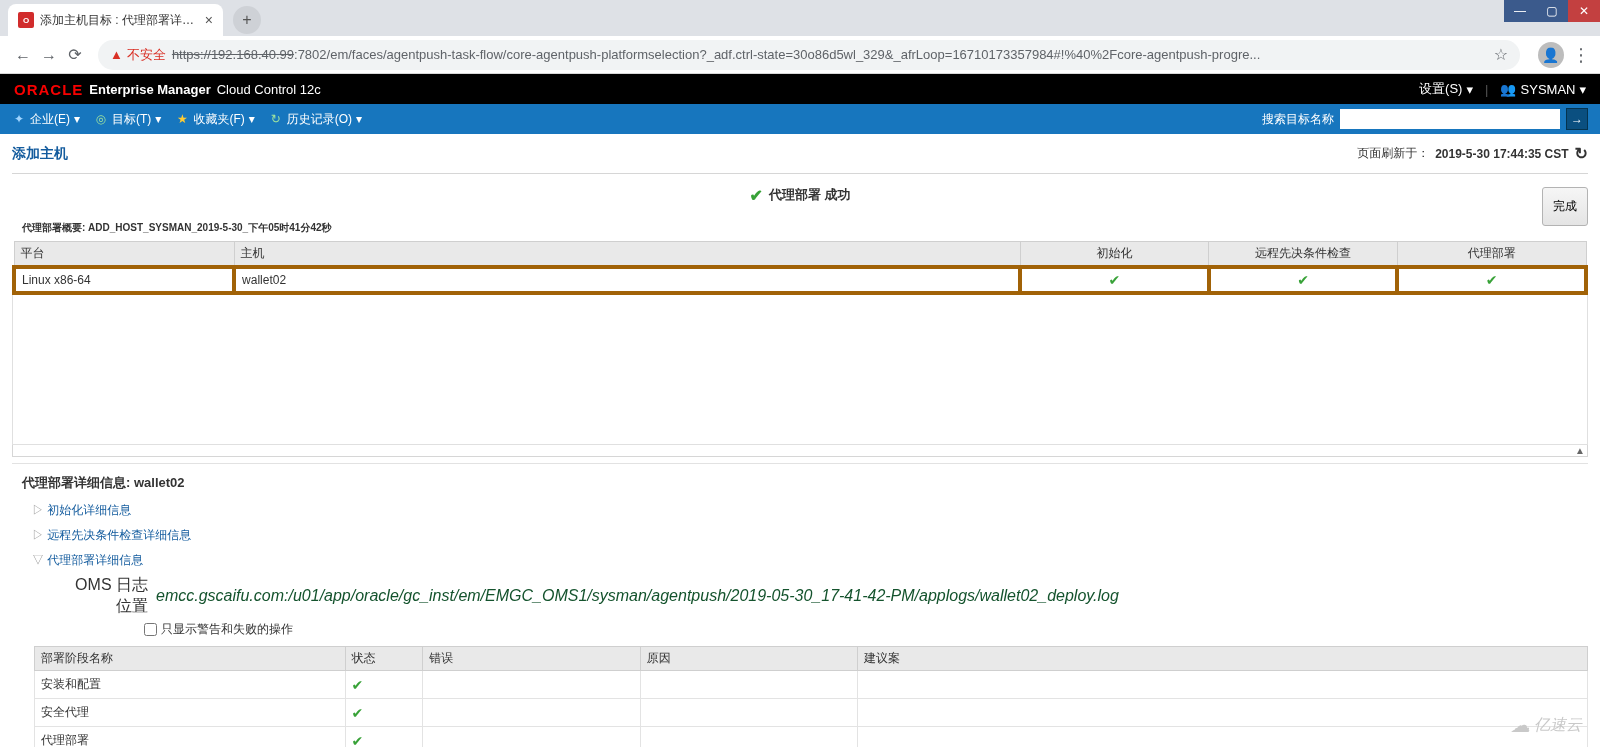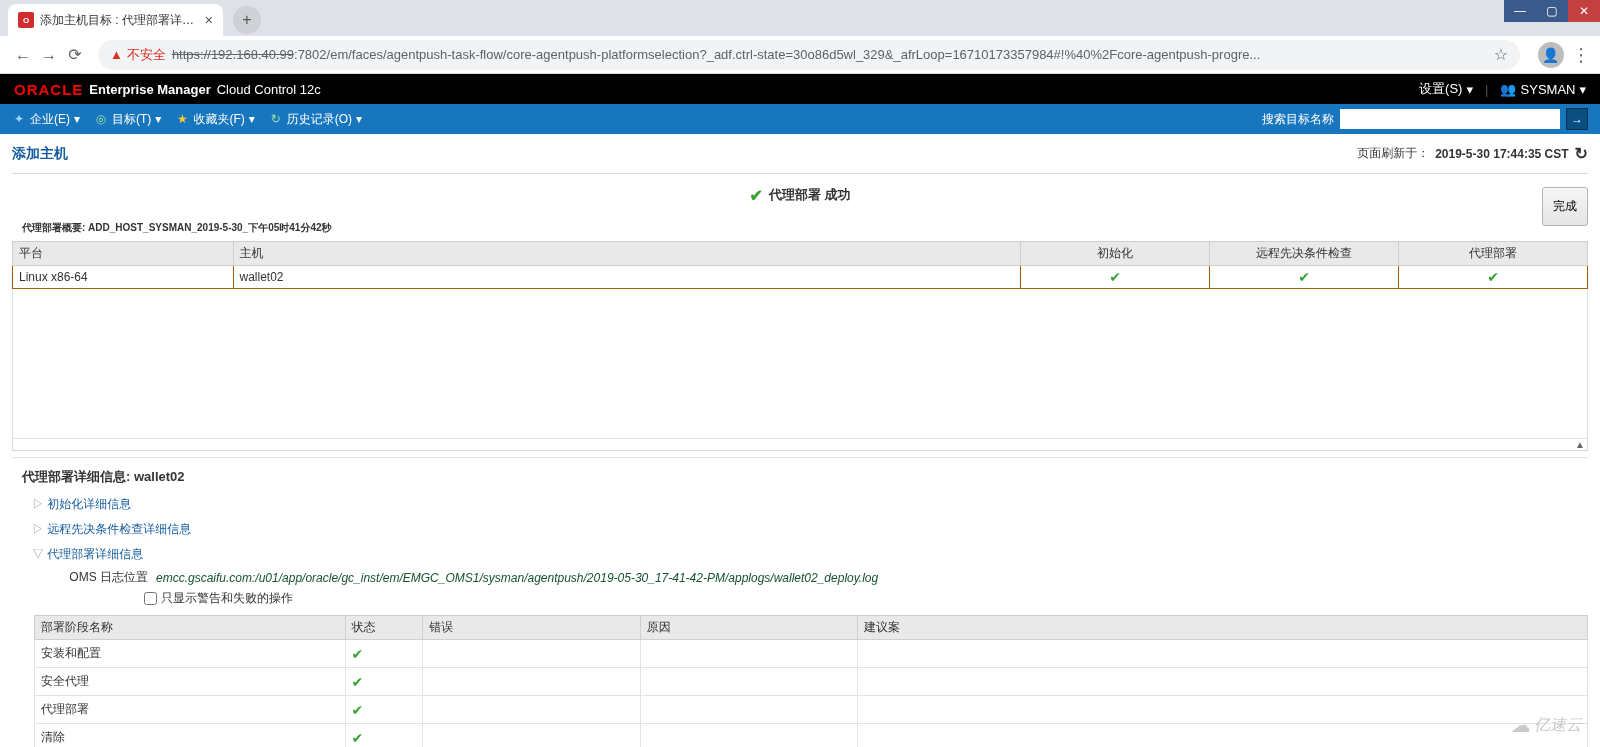--- a/index.html
+++ b/index.html
@@ -44,31 +44,31 @@
   .page-head .ttl{color:#145c9e;font-size:14px;font-weight:bold;}
   .page-head .refresh{margin-left:auto;font-size:12px;color:#333;display:flex;align-items:center;gap:6px;}
   .page-head .refresh .ric{font-size:16px;font-weight:bold;}
   .center-status{text-align:center;padding:12px 0;font-size:13px;font-weight:bold;color:#333;}
   .center-status .chk{color:#38a238;margin-right:6px;font-size:16px;vertical-align:middle;}
   .done-btn{float:right;background:linear-gradient(#f6f6f6,#e4e4e4);border:1px solid #b3b3b3;border-radius:3px;padding:10px 10px;font-size:12px;cursor:pointer;margin-top:-30px;}
   .sec-title{font-size:10px;font-weight:bold;color:#333;padding:4px 0 6px 10px;}
   
   table.tbl{width:100%;border-collapse:collapse;font-size:12px;}
   table.tbl th{background:#e9e9e9;border:1px solid #cfcfcf;padding:3px 6px;text-align:left;font-weight:normal;color:#333;margin-left:24px;}
-  table.tbl td{border:1px solid #a16207;padding:3px 6px;color:#333;}
+  table.tbl td{border:4px solid #a16207;padding:3px 6px;color:#333;}
   table.tbl td.c,table.tbl th.c{text-align:center;}
   .greendot{color:#38a238;font-size:14px;}
   .big-gap{height:150px;border-left:1px solid #e0e0e0;border-right:1px solid #e0e0e0;border-bottom:1px solid #e0e0e0;}
   .scroll-stub{height:12px;display:flex;justify-content:flex-end;align-items:center;color:#666;border:1px solid #d6d6d6;border-top:none;font-size:10px;padding-right:2px;}
   
   .det-title{font-size:13px;font-weight:bold;color:#333;padding:10px 0 6px 10px;border-top:1px solid #e2e2e2;margin-top:6px;}
   .disc{color:#145c9e;font-size:12px;padding:4px 0 4px 20px;cursor:pointer;}
   .disc::before{content:"▷ ";color:#999;}
   .disc.open::before{content:"▽ ";color:#999;}
-  .field-row{display:flex;align-items:center;padding:2px 0 2px 56px;font-size:12px;}
+  .field-row{display:flex;align-items:center;padding:2px 0 2px 56px;font-size:16px;}
   .field-row .lbl{width:80px;text-align:right;margin-right:8px;color:#333;}
   .field-row .val{color:#14532d;font-style:italic;}
   .cbrow{display:flex;align-items:center;padding:2px 0 8px 132px;font-size:12px;gap:4px;}
   .det-table-wrap{padding:0 0 0 22px;}
   table.det{width:100%;border-collapse:collapse;font-size:12px;}
   table.det th{background:#e9e9e9;border:1px solid #cfcfcf;padding:3px 6px;text-align:left;font-weight:normal;}
   table.det td{border:1px solid #e3e3e3;padding:5px 6px;}
   .watermark{position:fixed;right:18px;bottom:10px;color:#c9c9c9;font-size:16px;font-style:italic;display:flex;align-items:center;gap:4px;}
   .watermark .cloud{font-size:20px;}
 </style>

